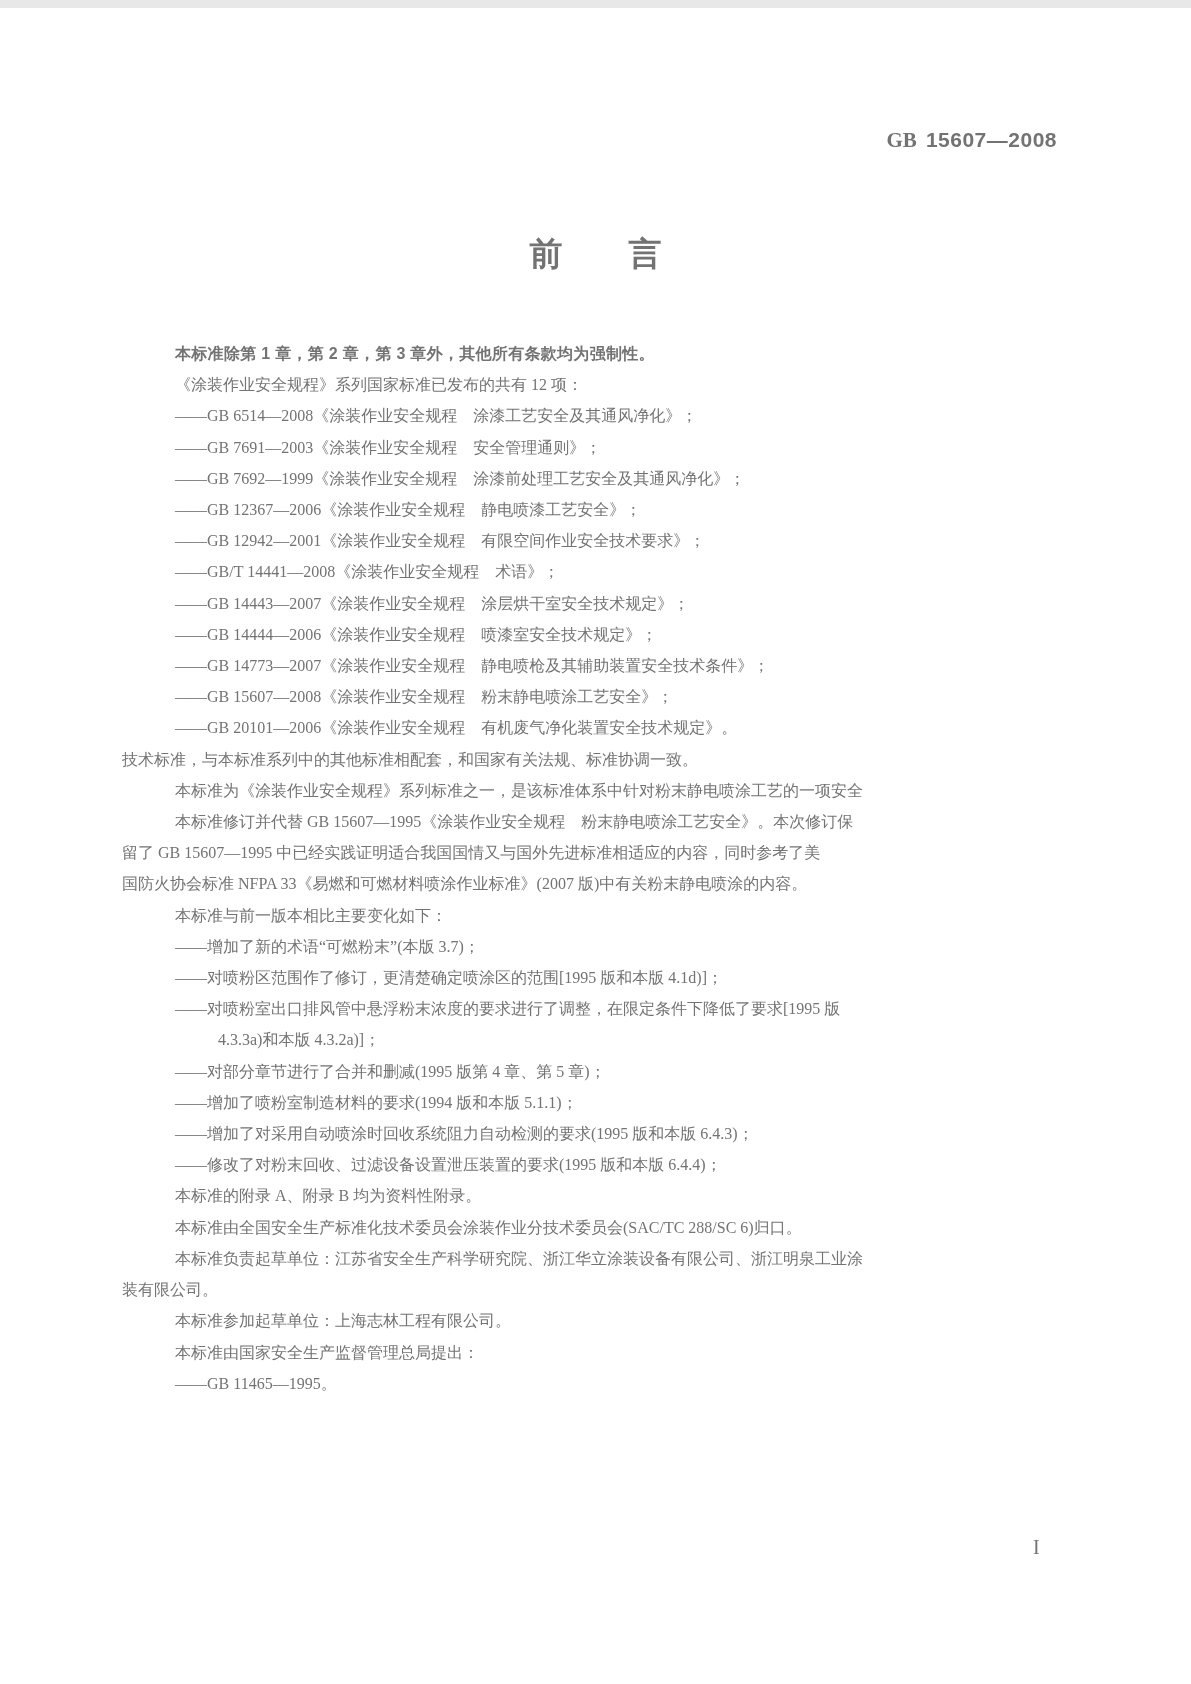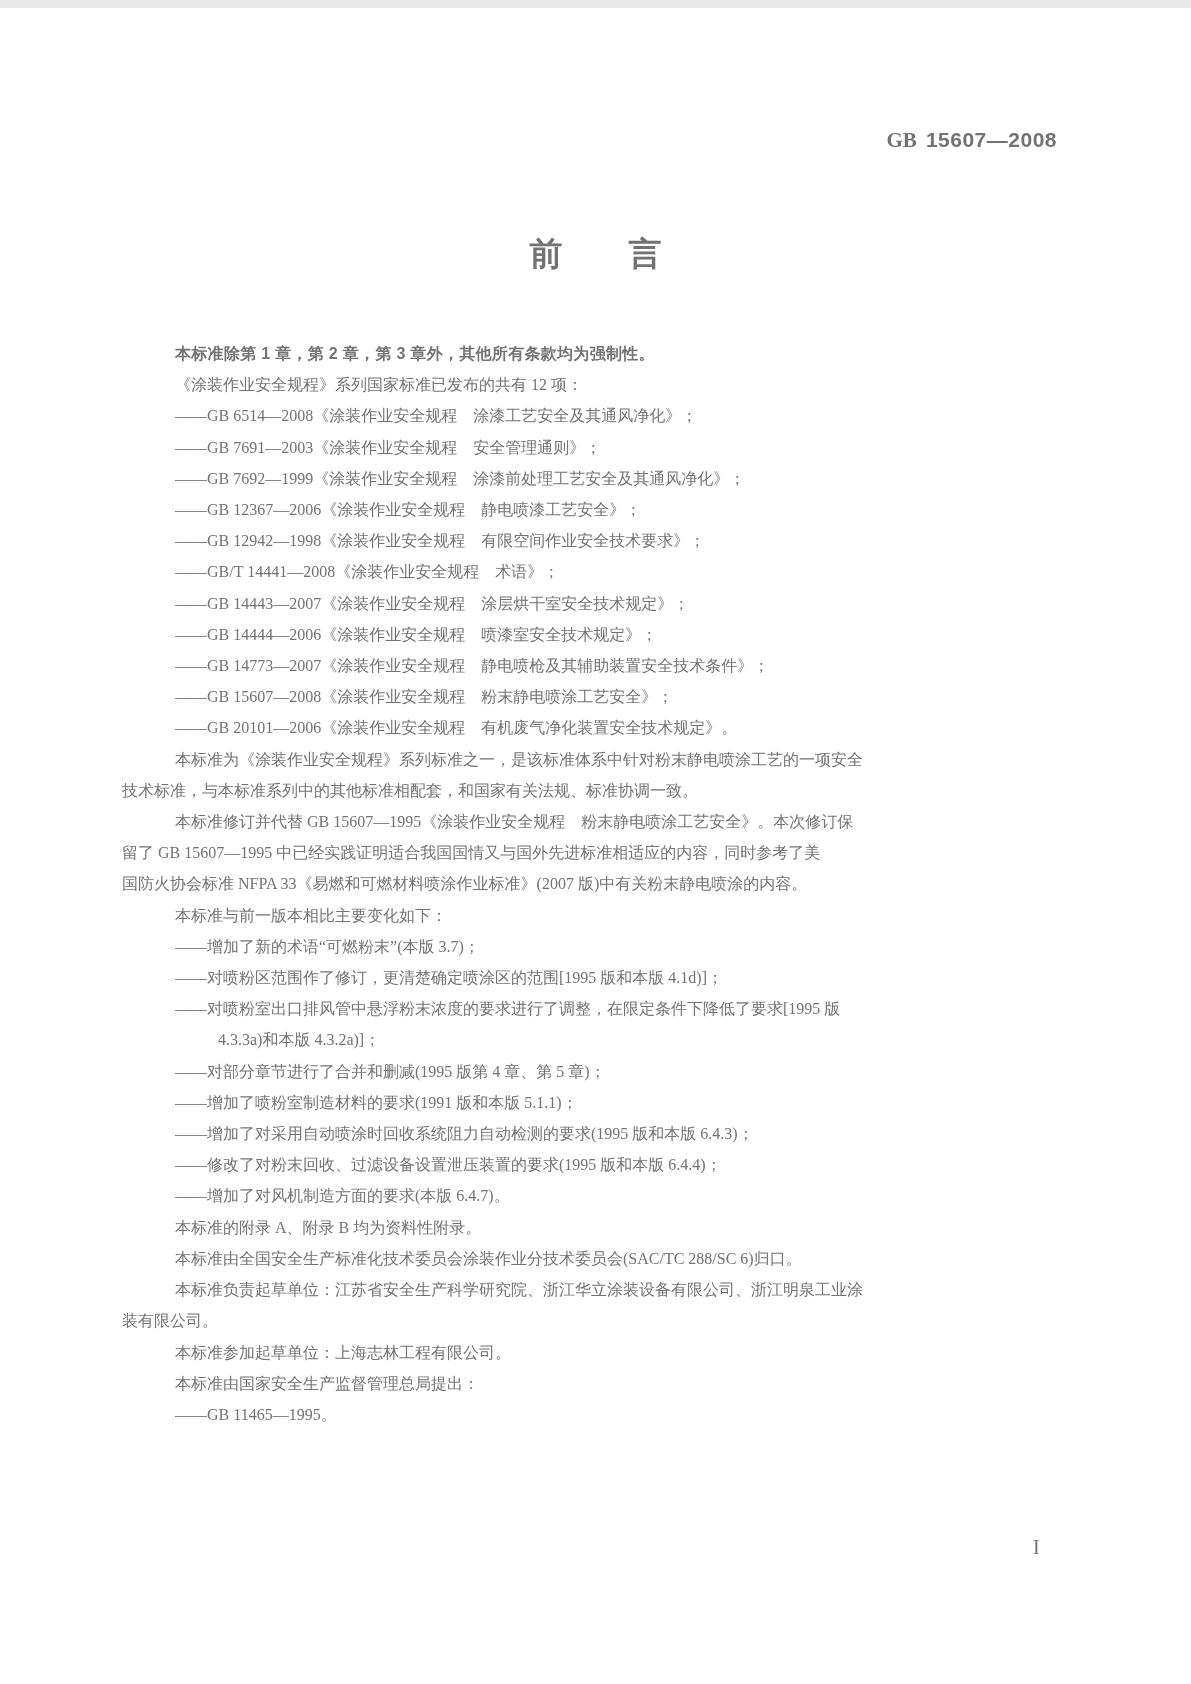--- a/index.html
+++ b/index.html
@@ -78,42 +78,41 @@
 
   <div class="doc-title">前　　言</div>
 
   <div class="doc-body" id="doc-body">
       <div class="line indent-1 bold">本标准除第 1 章，第 2 章，第 3 章外，其他所有条款均为强制性。</div>
       <div class="line indent-1">《涂装作业安全规程》系列国家标准已发布的共有 12 项：</div>
       <div class="line indent-1">——GB 6514—2008《涂装作业安全规程　涂漆工艺安全及其通风净化》；</div>
       <div class="line indent-1">——GB 7691—2003《涂装作业安全规程　安全管理通则》；</div>
       <div class="line indent-1">——GB 7692—1999《涂装作业安全规程　涂漆前处理工艺安全及其通风净化》；</div>
       <div class="line indent-1">——GB 12367—2006《涂装作业安全规程　静电喷漆工艺安全》；</div>
-      <div class="line indent-1">——GB 12942—1998《涂装作业安全规程　有限空间作业安全技术要求》；</div>
+      <div class="line indent-1">——GB 12942—2001《涂装作业安全规程　有限空间作业安全技术要求》；</div>
       <div class="line indent-1">——GB/T 14441—2008《涂装作业安全规程　术语》；</div>
       <div class="line indent-1">——GB 14443—2007《涂装作业安全规程　涂层烘干室安全技术规定》；</div>
       <div class="line indent-1">——GB 14444—2006《涂装作业安全规程　喷漆室安全技术规定》；</div>
       <div class="line indent-1">——GB 14773—2007《涂装作业安全规程　静电喷枪及其辅助装置安全技术条件》；</div>
       <div class="line indent-1">——GB 15607—2008《涂装作业安全规程　粉末静电喷涂工艺安全》；</div>
       <div class="line indent-1">——GB 20101—2006《涂装作业安全规程　有机废气净化装置安全技术规定》。</div>
+      <div class="line indent-0">技术标准，与本标准系列中的其他标准相配套，和国家有关法规、标准协调一致。</div>
       <div class="line indent-1">本标准为《涂装作业安全规程》系列标准之一，是该标准体系中针对粉末静电喷涂工艺的一项安全</div>
-      <div class="line indent-0">技术标准，与本标准系列中的其他标准相配套，和国家有关法规、标准协调一致。</div>
       <div class="line indent-1">本标准修订并代替 GB 15607—1995《涂装作业安全规程　粉末静电喷涂工艺安全》。本次修订保</div>
       <div class="line indent-0">留了 GB 15607—1995 中已经实践证明适合我国国情又与国外先进标准相适应的内容，同时参考了美</div>
       <div class="line indent-0">国防火协会标准 NFPA 33《易燃和可燃材料喷涂作业标准》(2007 版)中有关粉末静电喷涂的内容。</div>
       <div class="line indent-1">本标准与前一版本相比主要变化如下：</div>
       <div class="line indent-1">——增加了新的术语“可燃粉末”(本版 3.7)；</div>
       <div class="line indent-1">——对喷粉区范围作了修订，更清楚确定喷涂区的范围[1995 版和本版 4.1d)]；</div>
       <div class="line indent-1">——对喷粉室出口排风管中悬浮粉末浓度的要求进行了调整，在限定条件下降低了要求[1995 版</div>
       <div class="line indent-2">4.3.3a)和本版 4.3.2a)]；</div>
       <div class="line indent-1">——对部分章节进行了合并和删减(1995 版第 4 章、第 5 章)；</div>
-      <div class="line indent-1">——增加了喷粉室制造材料的要求(1991 版和本版 5.1.1)；</div>
+      <div class="line indent-1">——增加了喷粉室制造材料的要求(1994 版和本版 5.1.1)；</div>
       <div class="line indent-1">——增加了对采用自动喷涂时回收系统阻力自动检测的要求(1995 版和本版 6.4.3)；</div>
       <div class="line indent-1">——修改了对粉末回收、过滤设备设置泄压装置的要求(1995 版和本版 6.4.4)；</div>
-      <div class="line indent-1">——增加了对风机制造方面的要求(本版 6.4.7)。</div>
       <div class="line indent-1">本标准的附录 A、附录 B 均为资料性附录。</div>
       <div class="line indent-1">本标准由全国安全生产标准化技术委员会涂装作业分技术委员会(SAC/TC 288/SC 6)归口。</div>
       <div class="line indent-1">本标准负责起草单位：江苏省安全生产科学研究院、浙江华立涂装设备有限公司、浙江明泉工业涂</div>
       <div class="line indent-0">装有限公司。</div>
       <div class="line indent-1">本标准参加起草单位：上海志林工程有限公司。</div>
       <div class="line indent-1">本标准由国家安全生产监督管理总局提出：</div>
       <div class="line indent-1">——GB 11465—1995。</div>
     </div>
 
   <div class="page-number">I</div>

